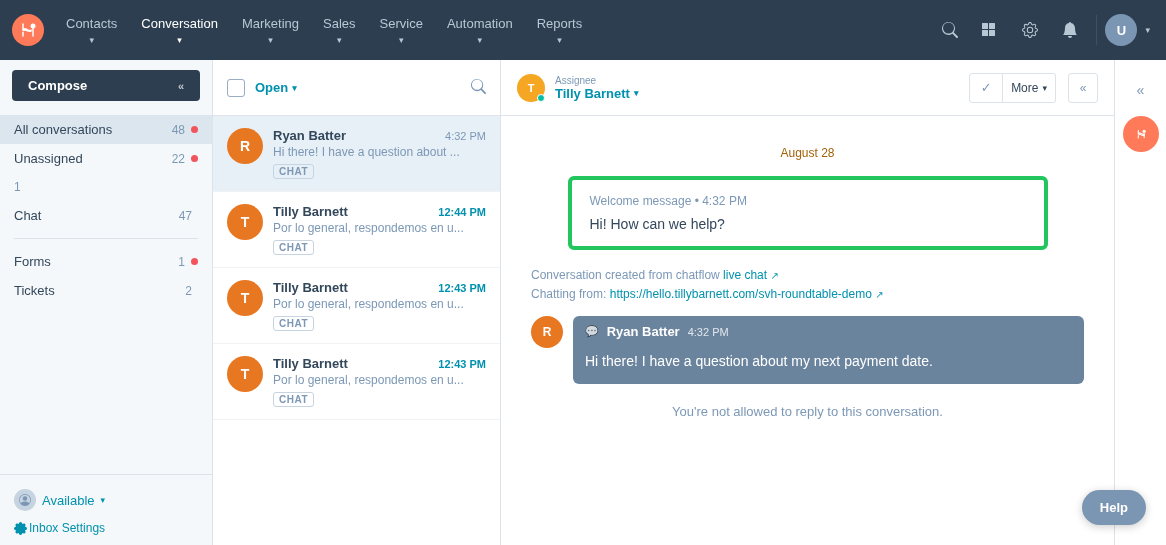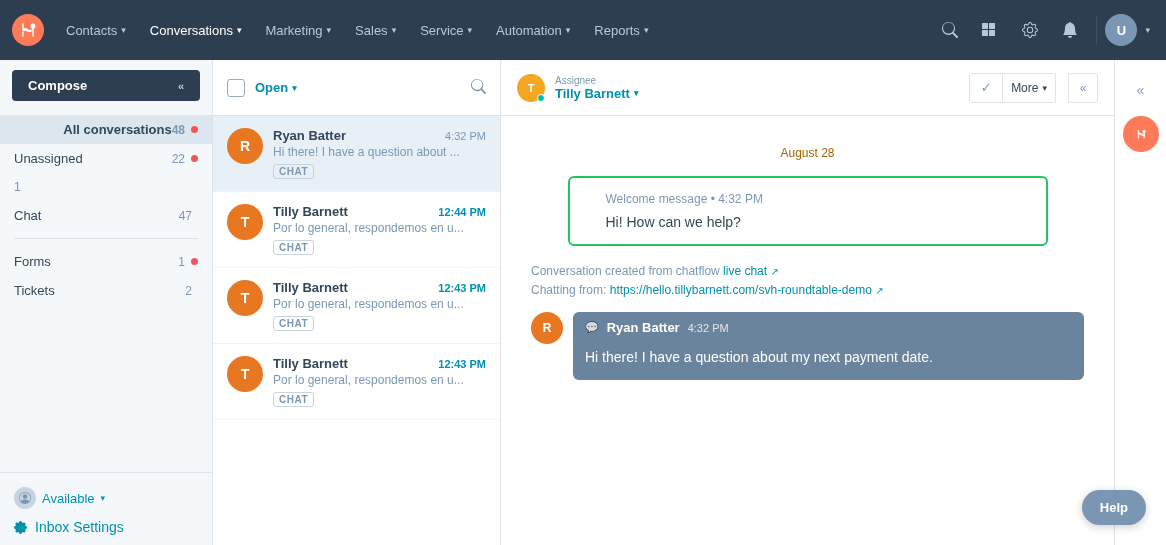--- a/index.html
+++ b/index.html
@@ -20,20 +20,21 @@
       flex-shrink: 0;
     }
     .nav-item {
       color: #b8c7d4;
       font-size: 13px;
       padding: 6px 10px;
       border-radius: 4px;
       cursor: pointer;
       display: flex; align-items: center; gap: 4px;
       white-space: nowrap;
+      flex-direction: column;
     }
     .nav-item.active { color: #fff; }
     .nav-chevron { font-size: 9px; }
     .nav-spacer { flex: 1; }
     .nav-icon-btn {
       width: 36px; height: 36px;
       display: flex; align-items: center; justify-content: center;
       color: #b8c7d4;
       cursor: pointer;
       border-radius: 4px;
@@ -82,21 +83,21 @@
     .compose-chevrons { font-size: 11px; opacity: 0.7; }
     .sidebar-nav { flex: 1; overflow-y: auto; padding: 4px 0; }
     .sidebar-item {
       display: flex;
       align-items: center;
       padding: 7px 14px;
       cursor: pointer;
       border-radius: 0;
       color: #33475b;
     }
-    .sidebar-item.active { background: #dce6ef; font-weight: 700; text-align: right; }
+    .sidebar-item.active { background: #dce6ef; font-weight: 400; }
     .sidebar-item-label { flex: 1; font-size: 13px; }
     .sidebar-item-count {
       font-size: 12px;
       color: #7c98b6;
       margin-right: 6px;
     }
     .sidebar-item-dot {
       width: 7px; height: 7px;
       border-radius: 50%;
       background: #f2545b;
@@ -116,23 +117,23 @@
     }
     .available-avatar {
       width: 22px; height: 22px;
       border-radius: 50%;
       background: #c5d4e0;
       display: flex; align-items: center; justify-content: center;
       font-size: 9px;
       color: #7b96b2;
     }
     .inbox-settings {
-      display: flex; align-items: center; gap: 8px;
+      display: flex; align-items: center; gap: 2px;
       color: #0091ae;
-      font-size: 14px;
+      font-size: 12px;
       cursor: pointer;
       padding: 6px 0 0 0;
     }
 
     
     .conv-list {
       width: 288px;
       border-right: 1px solid #dde3e8;
       display: flex;
       flex-direction: column;
@@ -295,23 +296,23 @@
       background: #fff;
     }
     .date-divider {
       text-align: center;
       font-size: 12px;
       color: #a16207;
       margin: 10px 0 16px 0;
     }
     .welcome-msg-box {
       background: #fff;
-      border: 2px solid #22c55e;
+      border: 4px solid #22c55e;
       border-radius: 6px;
-      padding: 14px 36px;
+      padding: 14px 18px;
       max-width: 480px;
       margin: 0 auto 16px auto;
     }
     .welcome-msg-header {
       font-size: 12px;
       color: #7c98b6;
       margin-bottom: 8px;
     }
     .welcome-msg-text {
       font-size: 14px;
@@ -424,21 +425,21 @@
       <circle cx="21" cy="12" r="2.5" fill="#fff"></circle>
       <line x1="21" y1="14.5" x2="21" y2="22" stroke="#fff" stroke-width="1.5" stroke-linecap="round"></line>
     </svg>
   </div>
 
   <div class="nav-item">
     <span>Contacts</span>
     <span class="nav-chevron">▾</span>
   </div>
   <div class="nav-item active">
-    <span>Conversations</span>
+    <span>Conversation</span>
     <span class="nav-chevron">▾</span>
   </div>
   <div class="nav-item">
     <span>Marketing</span>
     <span class="nav-chevron">▾</span>
   </div>
   <div class="nav-item">
     <span>Sales</span>
     <span class="nav-chevron">▾</span>
   </div>
@@ -673,20 +674,23 @@
               <span class="bubble-icon">💬</span>
               <span class="bubble-name">Ryan Batter</span>
               <span class="bubble-time">4:32 PM</span>
             </div>
             <div class="bubble-text">Hi there! I have a question about my next payment date.</div>
           </div>
         </div>
       </div>
 
 
+      <div class="not-allowed-msg">
+        <span>You're not allowed to reply to this conversation.</span>
+      </div>
     </div>
   </div>
 
   <div class="right-panel">
     <div class="right-panel-btn">«</div>
     <div class="right-panel-btn hubspot">
       <svg viewBox="0 0 20 20" width="18" height="18" fill="none" xmlns="http://www.w3.org/2000/svg">
         <circle cx="10" cy="10" r="10" fill="#ff7a59"></circle>
         <path d="M7 6v3.5M7 12v2.5M7 9.5C7 9.5 8.5 8.5 10 9.5s3.5 1 3.5 1v1c0 0-2 .5-3.5-.5s-3 0-3 0" stroke="#fff" stroke-width="1.2" stroke-linecap="round"></path>
         <circle cx="13.5" cy="7" r="1.8" fill="#fff"></circle>

